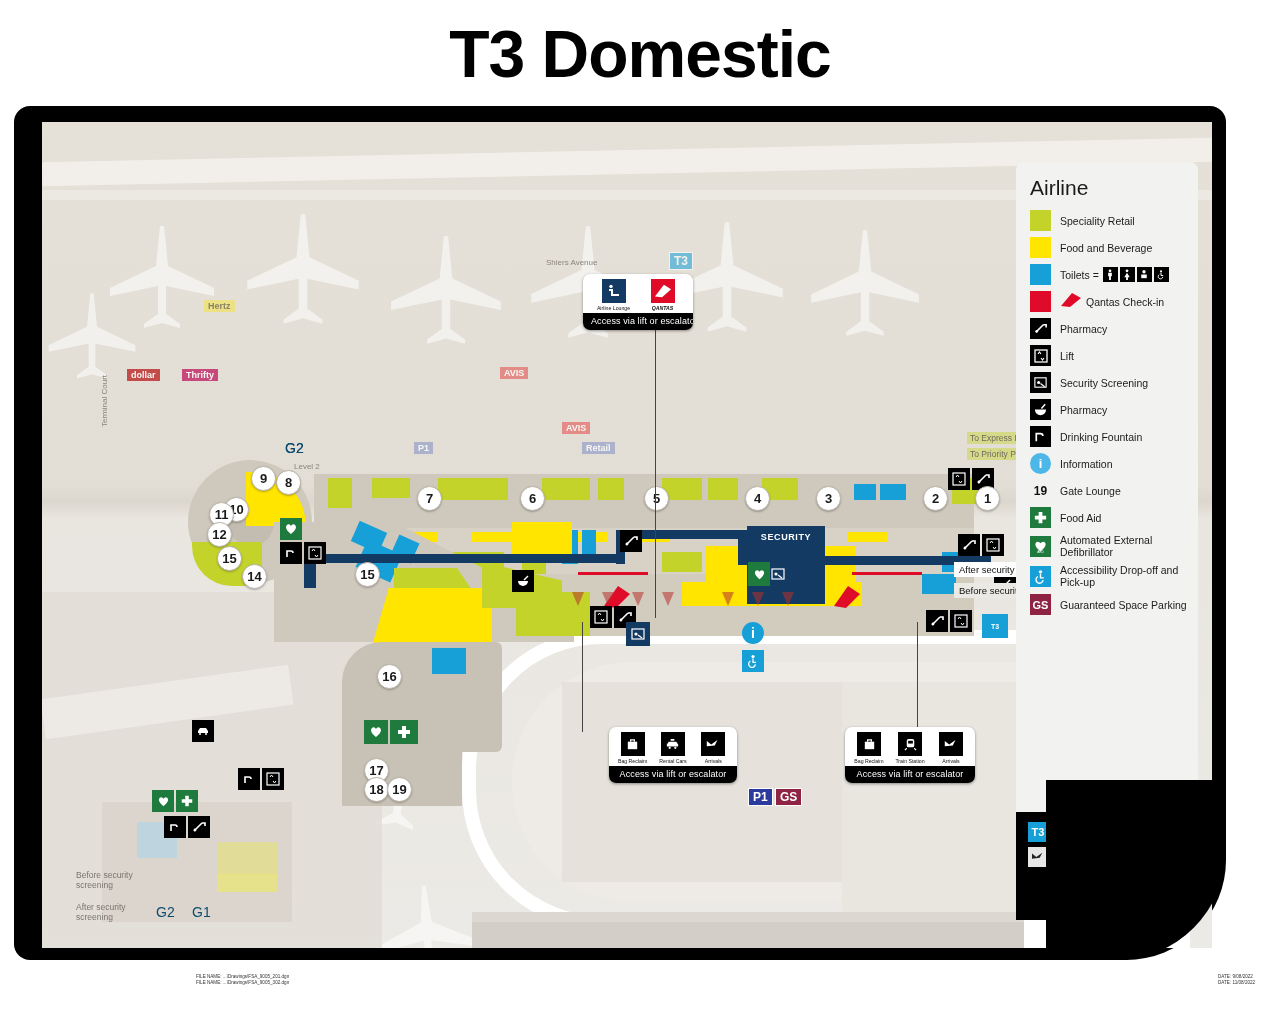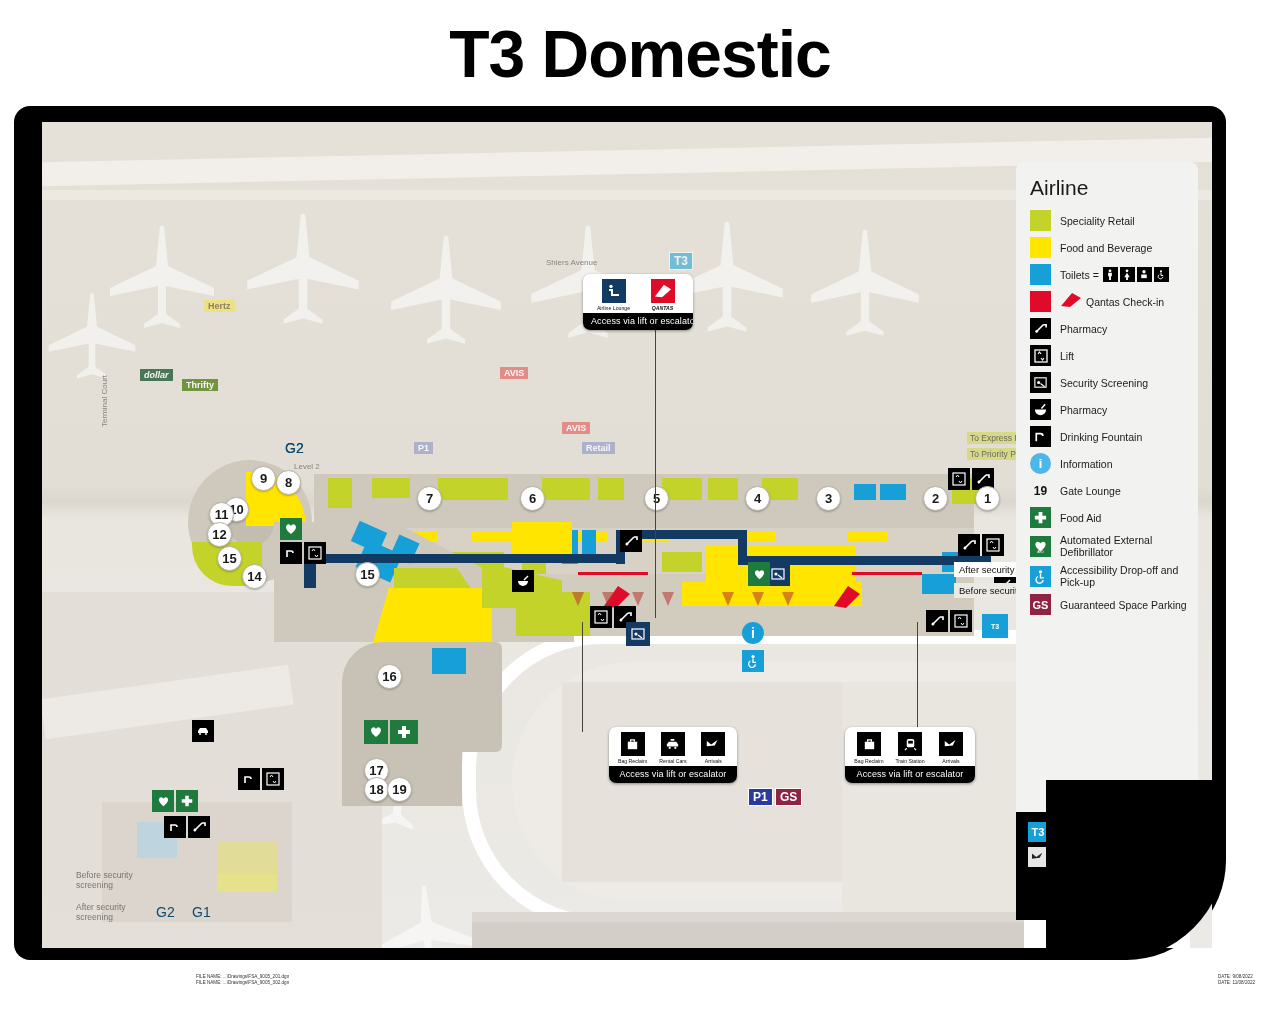--- a/index.html
+++ b/index.html
@@ -355,20 +355,21 @@
     <div class="toilet" style="left:390px;top:526px;width:34px;height:26px;"></div>
     <div style="position:absolute;left:300px;top:612px;width:120px;height:72px;background:#c8c2b6;"></div>
 
     <div class="navyline" style="left:262px;top:432px;width:12px;height:34px;"></div>
     <div class="navyline" style="left:262px;top:432px;width:320px;height:9px;"></div>
     <div class="navyline" style="left:574px;top:408px;width:9px;height:34px;"></div>
     <div class="navyline" style="left:574px;top:408px;width:130px;height:9px;"></div>
     <div class="navyline" style="left:696px;top:408px;width:9px;height:34px;"></div>
     <div class="navyline" style="left:696px;top:434px;width:252px;height:9px;"></div>
     <div class="navyline" style="left:940px;top:412px;width:9px;height:34px;"></div>
+    <div class="securityblk" style="left:705px;top:404px;width:78px;height:78px;">SECURITY</div>
 
     <div class="qred" style="left:536px;top:450px;width:70px;height:3px;"></div>
     <div class="qred" style="left:810px;top:450px;width:70px;height:3px;"></div>
     <div style="position:absolute;left:560px;top:462px;">
       <svg width="30" height="26" viewBox="0 0 30 26">
           <path d="M2 22 L16 2 L28 10 L14 24 Z" fill="#e00b28"></path>
         </svg>
     </div>
     <div style="position:absolute;left:790px;top:462px;">
       <svg width="30" height="26" viewBox="0 0 30 26">
@@ -573,22 +574,22 @@
         <div class="gate" style="left: 345px; top: 655px;">19</div>
       </div>
 
     <div id="maplabels-layer">
         <div class="maplabel" style="left: 504px; top: 136px;">Shiers Avenue</div>
         <div class="maplabel" style="left: 58px; top: 305px; transform: rotate(-90deg); transform-origin: left top;">Terminal Court</div>
         <div class="maplabel" style="left: 252px; top: 340px;">Level 2</div>
       </div>
     <div id="brandtags-layer">
         <div class="brandtag" style="left: 162px; top: 178px; background: rgb(239, 227, 106); color: rgb(107, 100, 64);">Hertz</div>
-        <div class="brandtag" style="left: 98px; top: 247px; background: #14532d; color: rgb(255, 255, 255); font-style: italic;">dollar</div>
-        <div class="brandtag" style="left: 140px; top: 247px; background: #4d7c0f; color: rgb(255, 255, 255); margin-top: 10px;">Thrifty</div>
+        <div class="brandtag" style="left: 85px; top: 247px; background: #b91c1c; color: rgb(255, 255, 255);">dollar</div>
+        <div class="brandtag" style="left: 140px; top: 247px; background: #be185d; color: rgb(255, 255, 255);">Thrifty</div>
         <div class="brandtag" style="left: 458px; top: 245px; background: rgb(227, 112, 108); color: rgb(255, 255, 255);">AVIS</div>
         <div class="brandtag" style="left: 520px; top: 300px; background: rgb(227, 112, 108); color: rgb(255, 255, 255);">AVIS</div>
         <div class="brandtag" style="left: 540px; top: 320px; background: rgb(154, 163, 201); color: rgb(255, 255, 255);">Retail</div>
         <div class="brandtag" style="left: 372px; top: 320px; background: rgb(154, 163, 201); color: rgb(255, 255, 255);">P1</div>
       </div>
     <div id="pickup-layer">
         <div class="pickuptag" style="left: 925px; top: 310px;">To Express Pickup</div>
         <div class="pickuptag" style="left: 925px; top: 326px;">To Priority Pickup</div>
       </div>
     <div id="gmark-layer">

